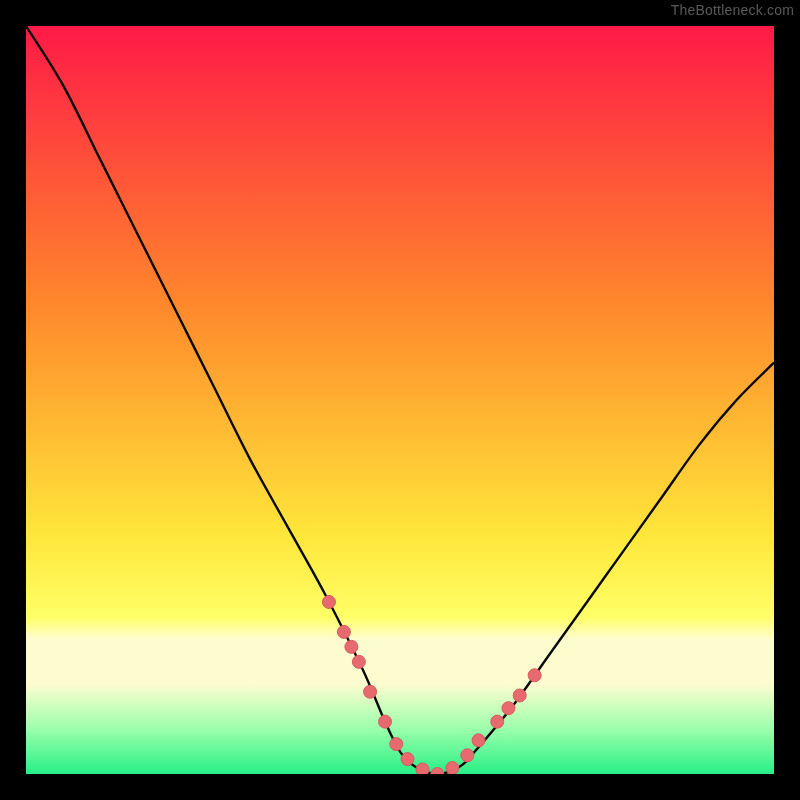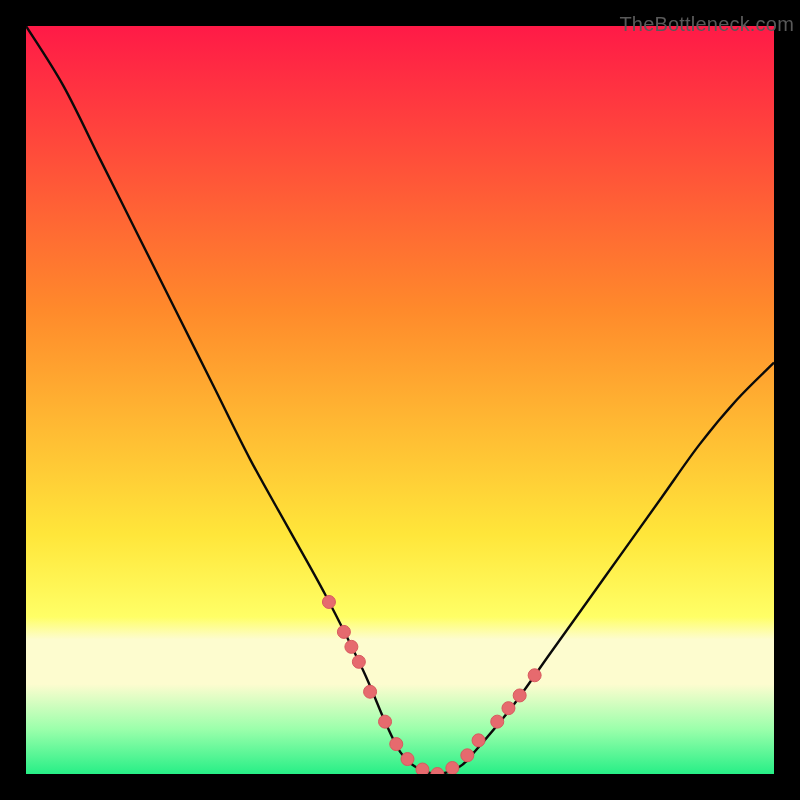--- a/index.html
+++ b/index.html
@@ -21,24 +21,24 @@
   }
   .plot {
     position: absolute;
     left: 0;
     top: 0;
     width: 748px;
     height: 748px;
   }
   .watermark {
     position: absolute;
-    top: 13px;
+    top: 2px;
     right: 6px;
     color: #595959;
-    font-size: 20px;
+    font-size: 14px;
     letter-spacing: 0.2px;
     font-weight: 400;
   }
   svg { display: block; }
 </style>
 </head>
 <body>
 
 <div class="frame">
   <svg class="plot" viewBox="0 0 748 748" preserveAspectRatio="none">

